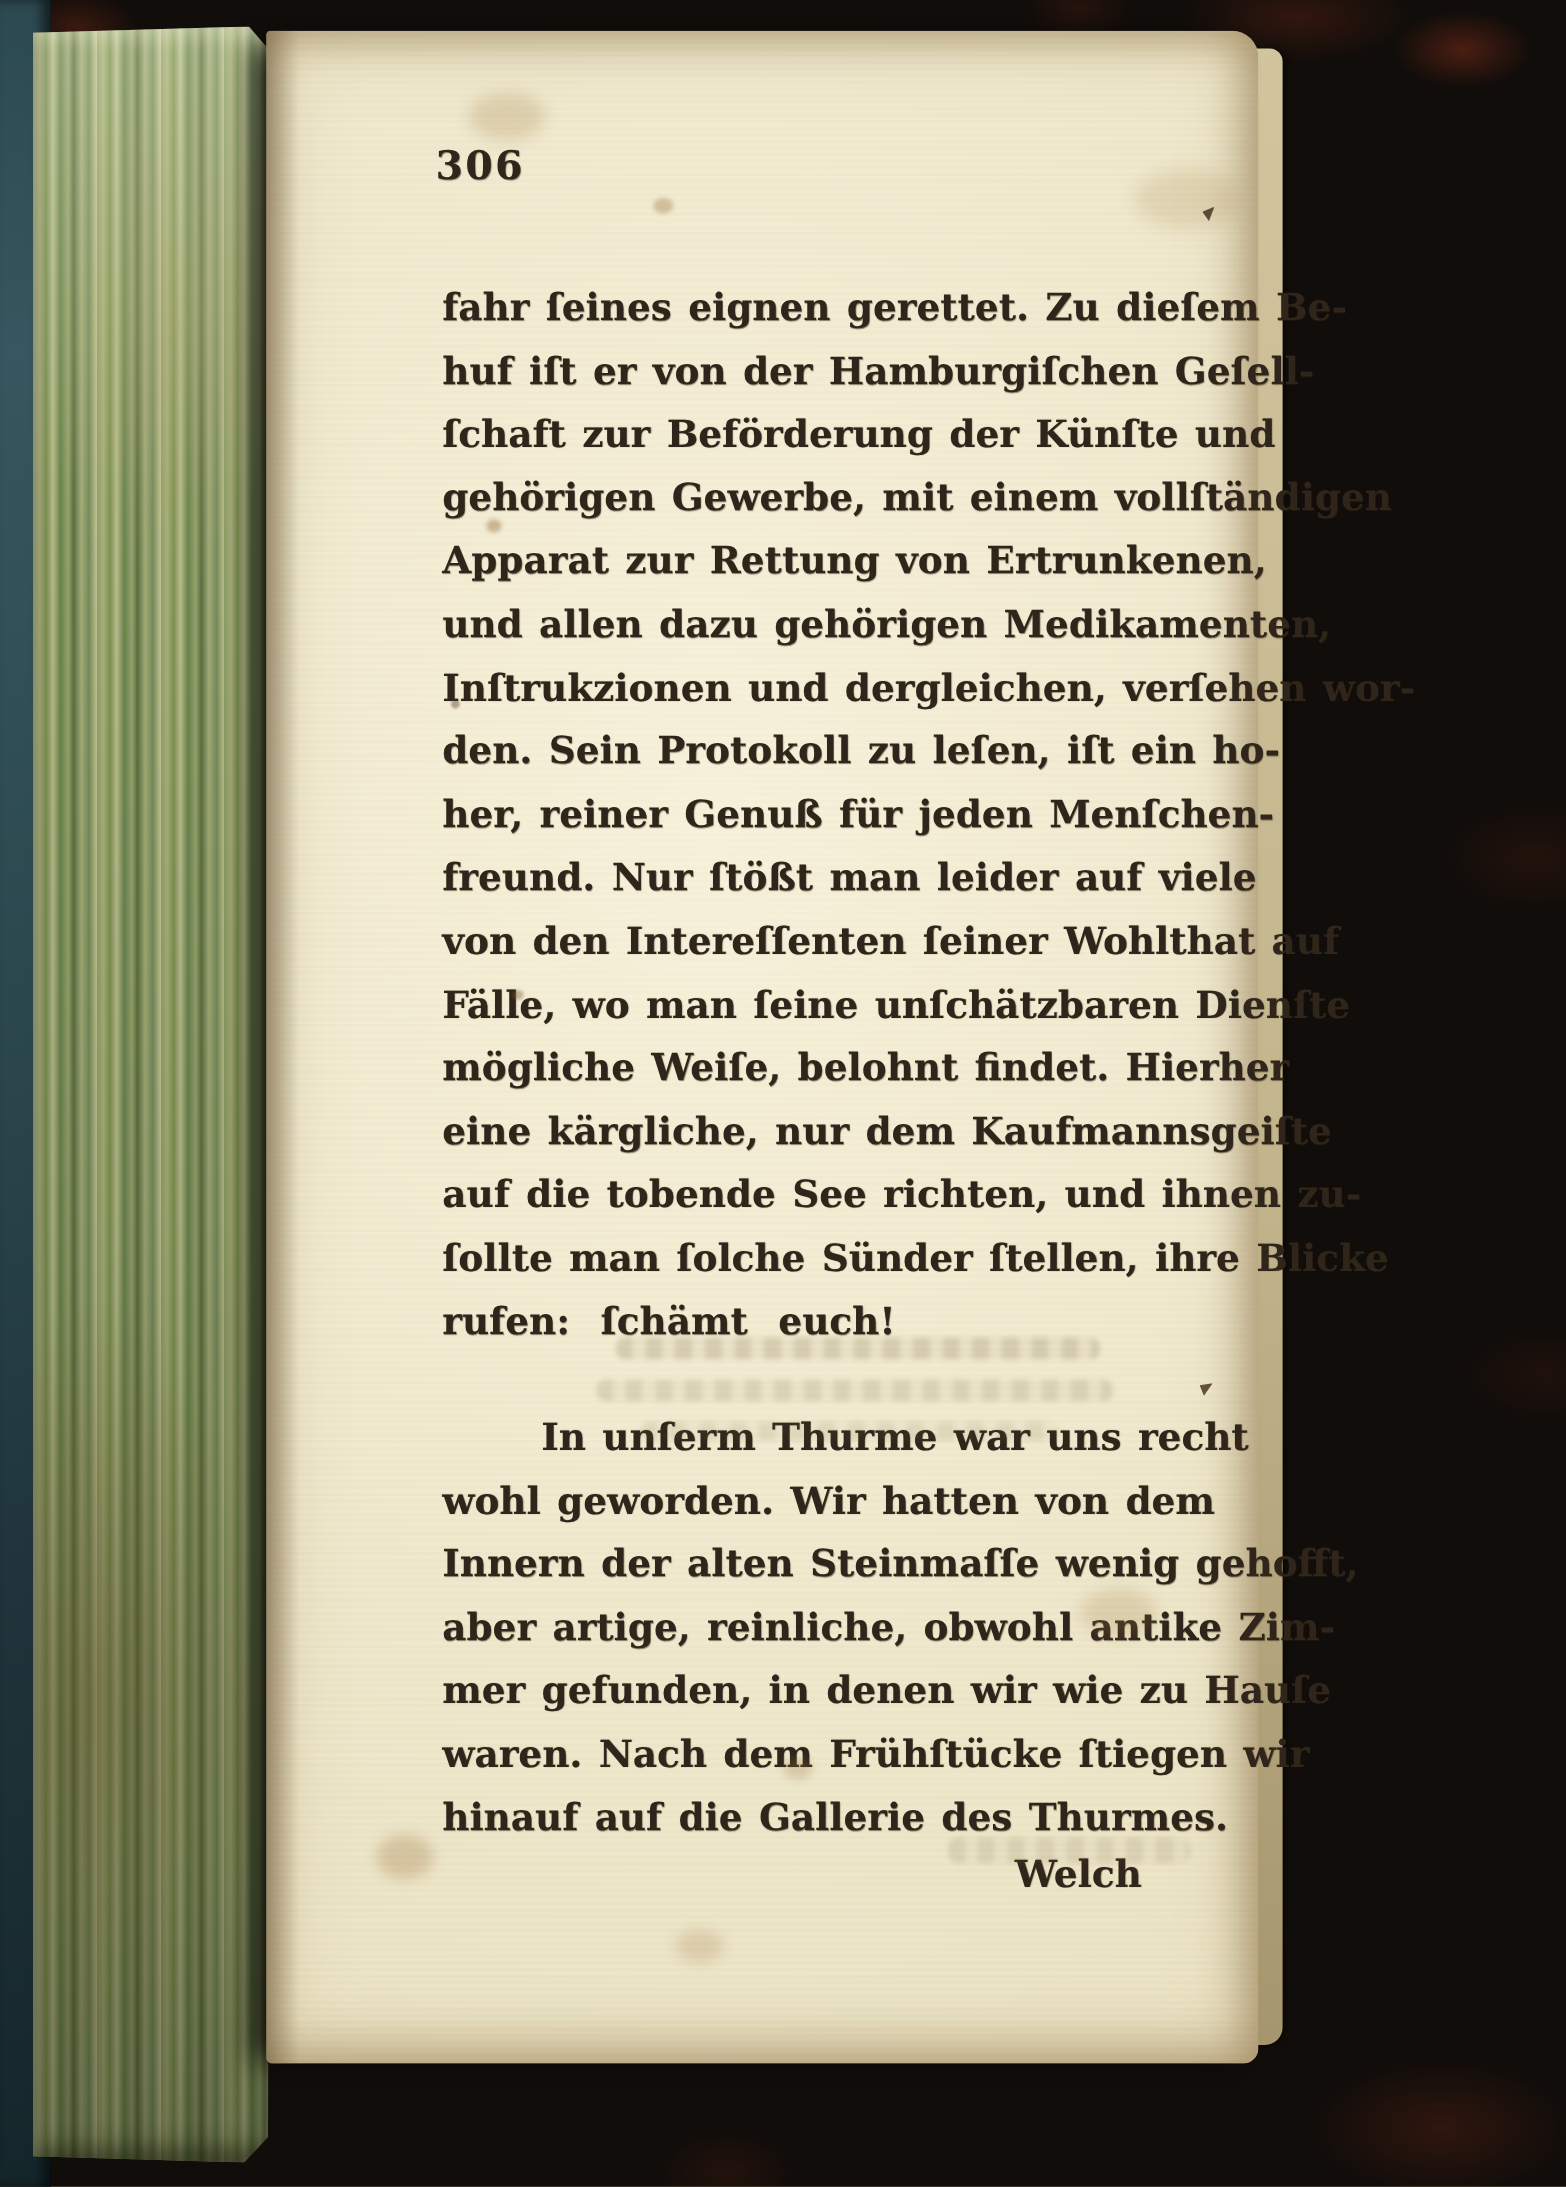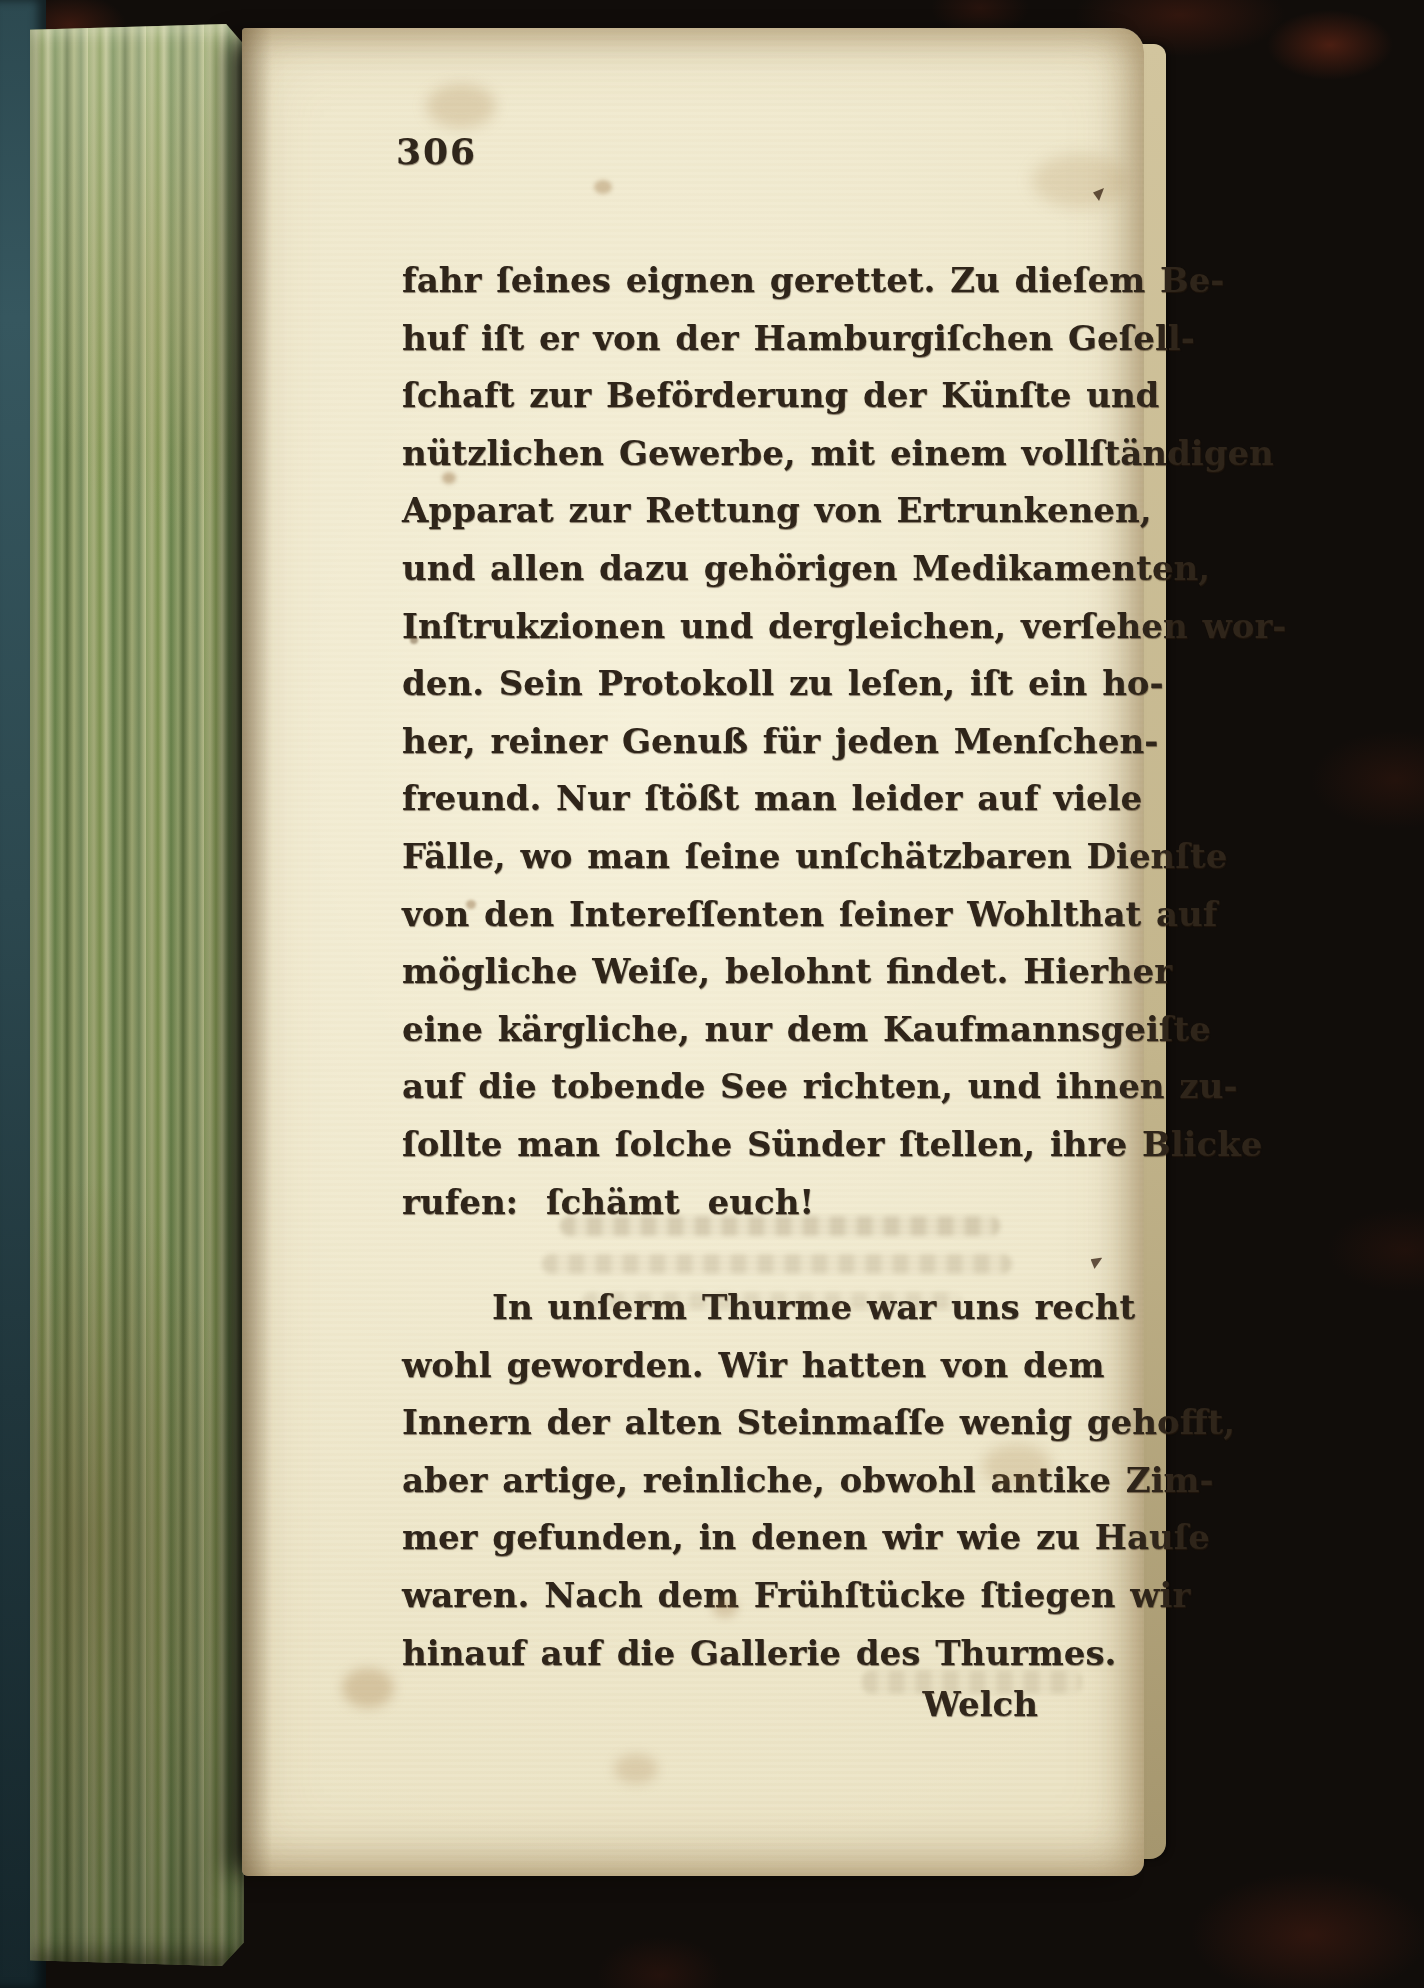--- a/index.html
+++ b/index.html
@@ -109,29 +109,29 @@
 <div class="page">
   <div class="gutter-shadow"></div>
 
   <div class="page-number">306</div>
 
   <div class="textblock">
     <div class="para">
       <div class="tline">fahr ſeines eignen gerettet. Zu dieſem Be-</div>
       <div class="tline">huf iſt er von der Hamburgiſchen Geſell-</div>
       <div class="tline">ſchaft zur Beförderung der Künſte und</div>
-      <div class="tline">nützlichen Gewerbe, mit einem vollſtändigen</div>
+      <div class="tline">gehörigen Gewerbe, mit einem vollſtändigen</div>
       <div class="tline">Apparat zur Rettung von Ertrunkenen,</div>
       <div class="tline">und allen dazu gehörigen Medikamenten,</div>
       <div class="tline">Inſtrukzionen und dergleichen, verſehen wor-</div>
       <div class="tline">den. Sein Protokoll zu leſen, iſt ein ho-</div>
       <div class="tline">her, reiner Genuß für jeden Menſchen-</div>
       <div class="tline">freund. Nur ſtößt man leider auf viele</div>
+      <div class="tline">von den Intereſſenten ſeiner Wohlthat auf</div>
       <div class="tline">Fälle, wo man ſeine unſchätzbaren Dienſte</div>
-      <div class="tline">von den Intereſſenten ſeiner Wohlthat auf</div>
       <div class="tline">mögliche Weiſe, belohnt findet. Hierher</div>
       <div class="tline">eine kärgliche, nur dem Kaufmannsgeiſte</div>
       <div class="tline">auf die tobende See richten, und ihnen zu-</div>
       <div class="tline">ſollte man ſolche Sünder ſtellen, ihre Blicke</div>
       <div class="tline lastline">rufen: ſchämt euch!</div>
     </div>
     <div class="para para2">
       <div class="tline indent">In unſerm Thurme war uns recht</div>
       <div class="tline">wohl geworden. Wir hatten von dem</div>
       <div class="tline">Innern der alten Steinmaſſe wenig gehofft,</div>

